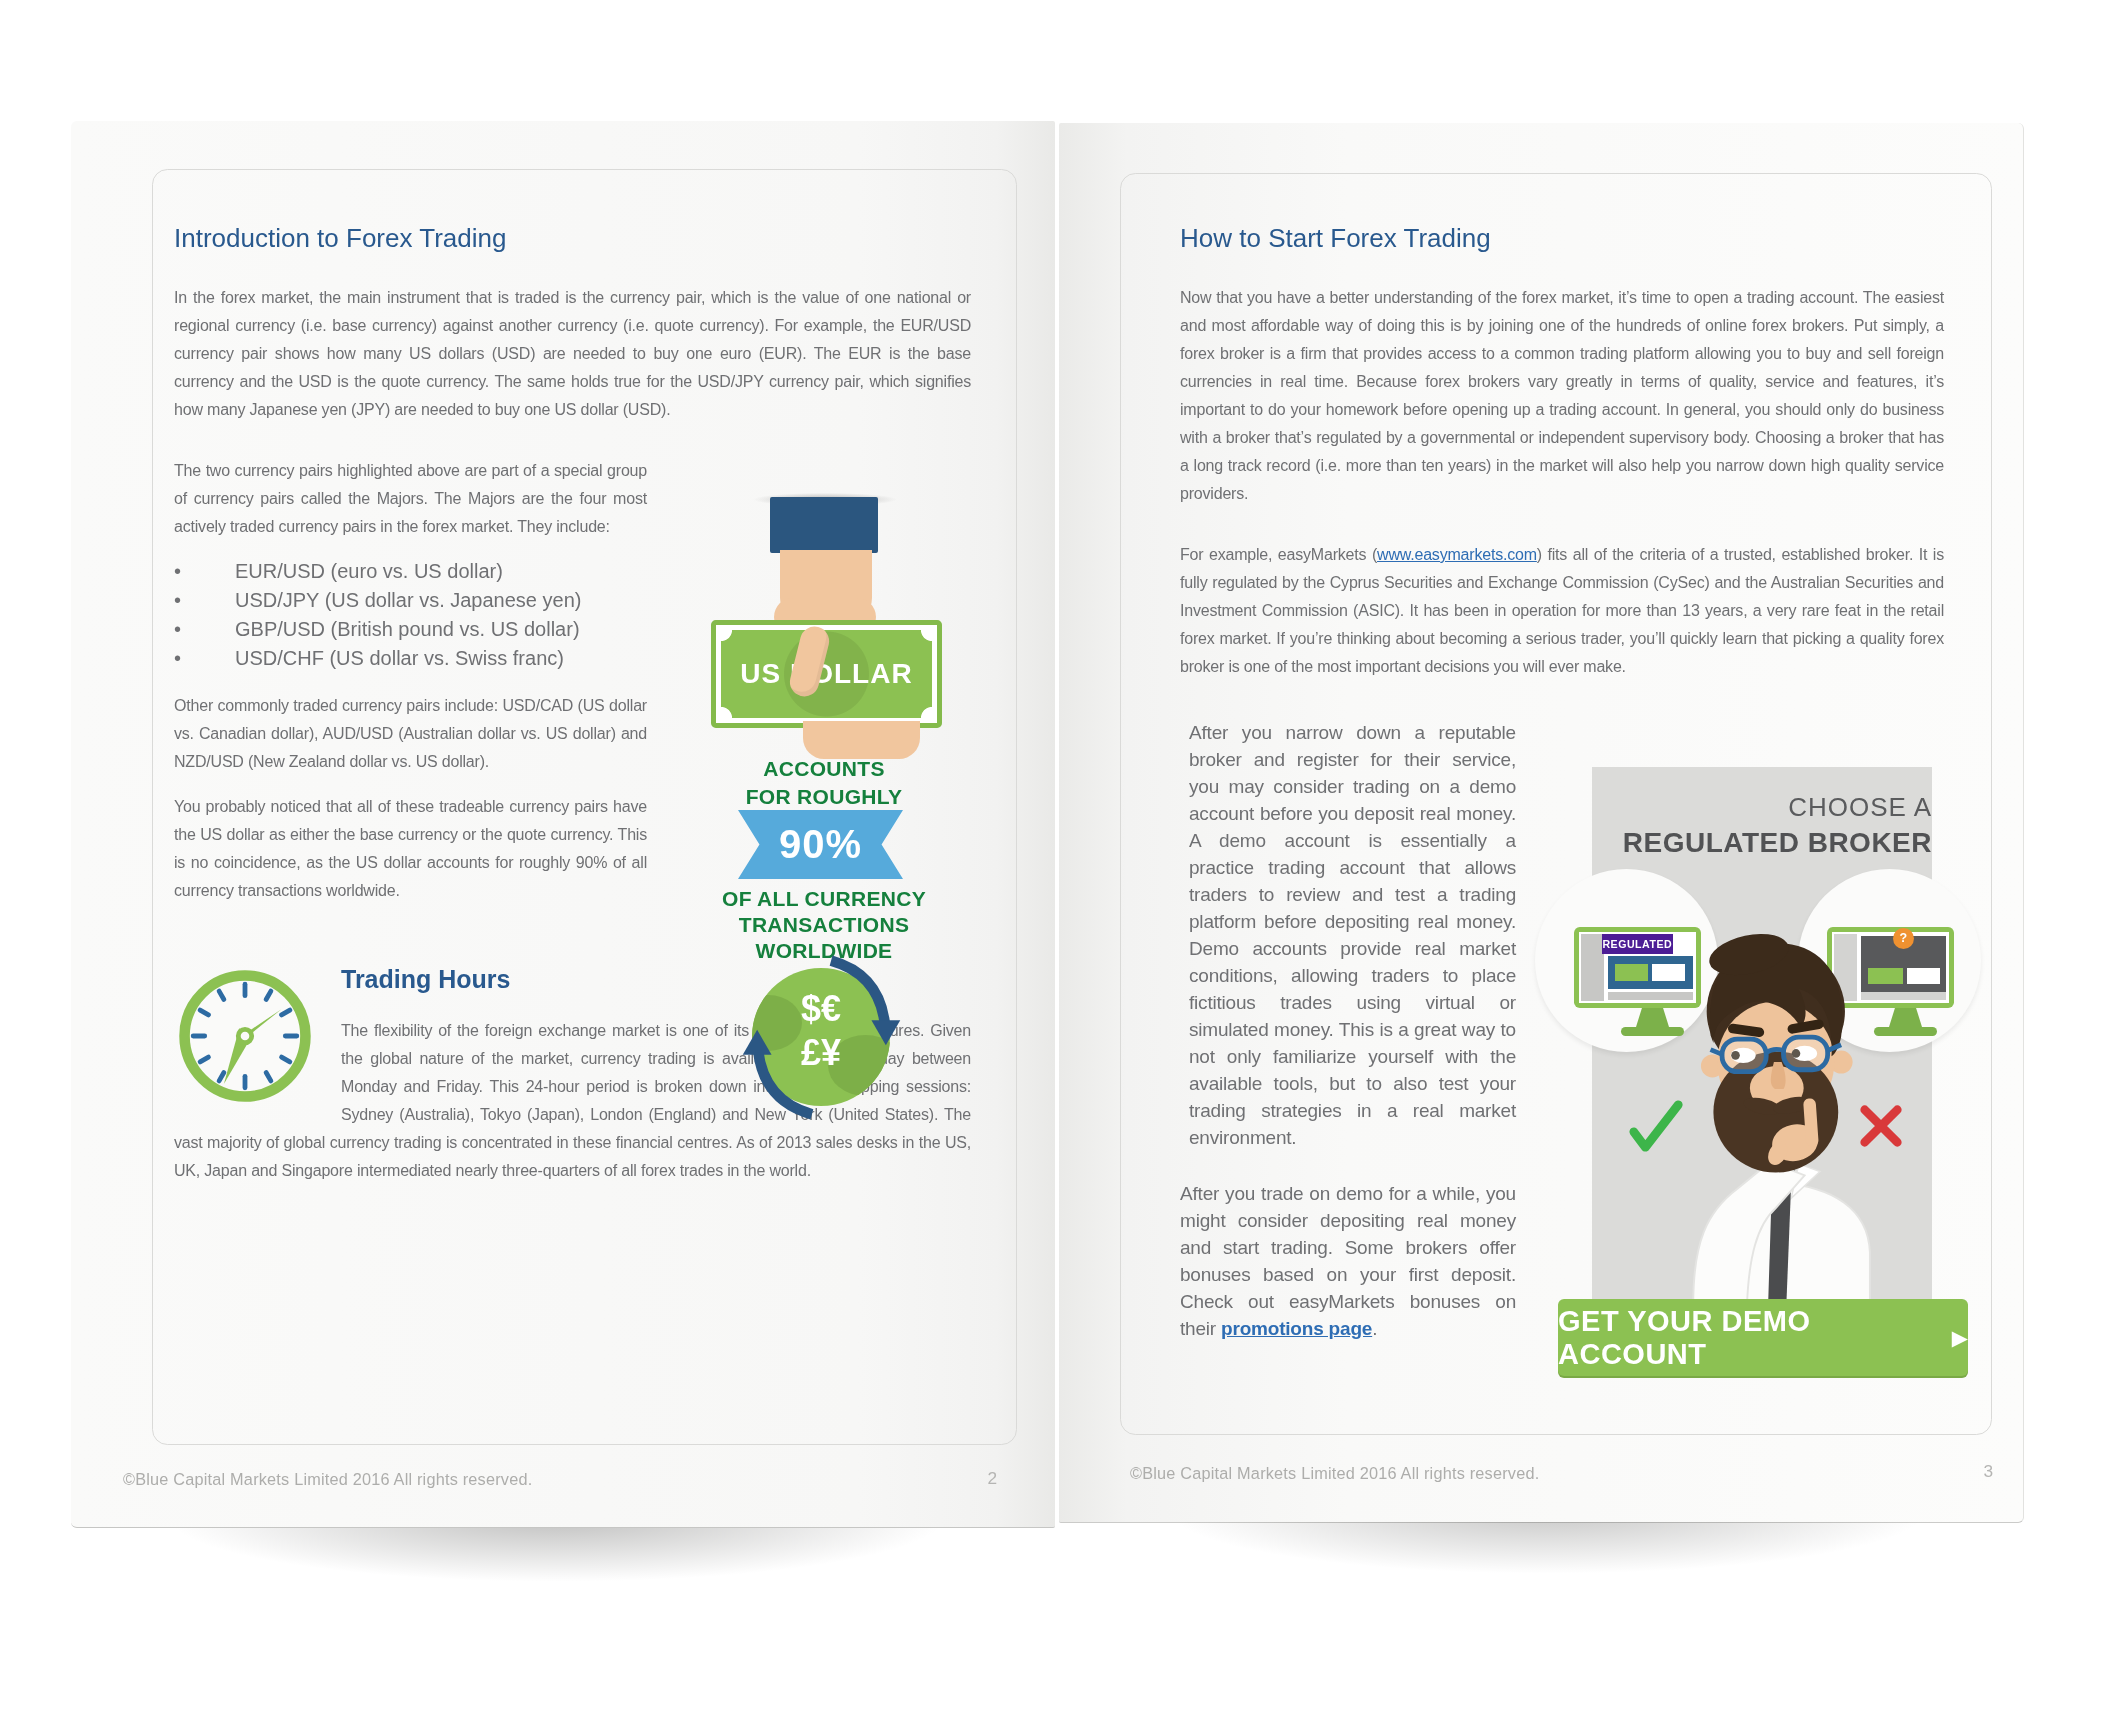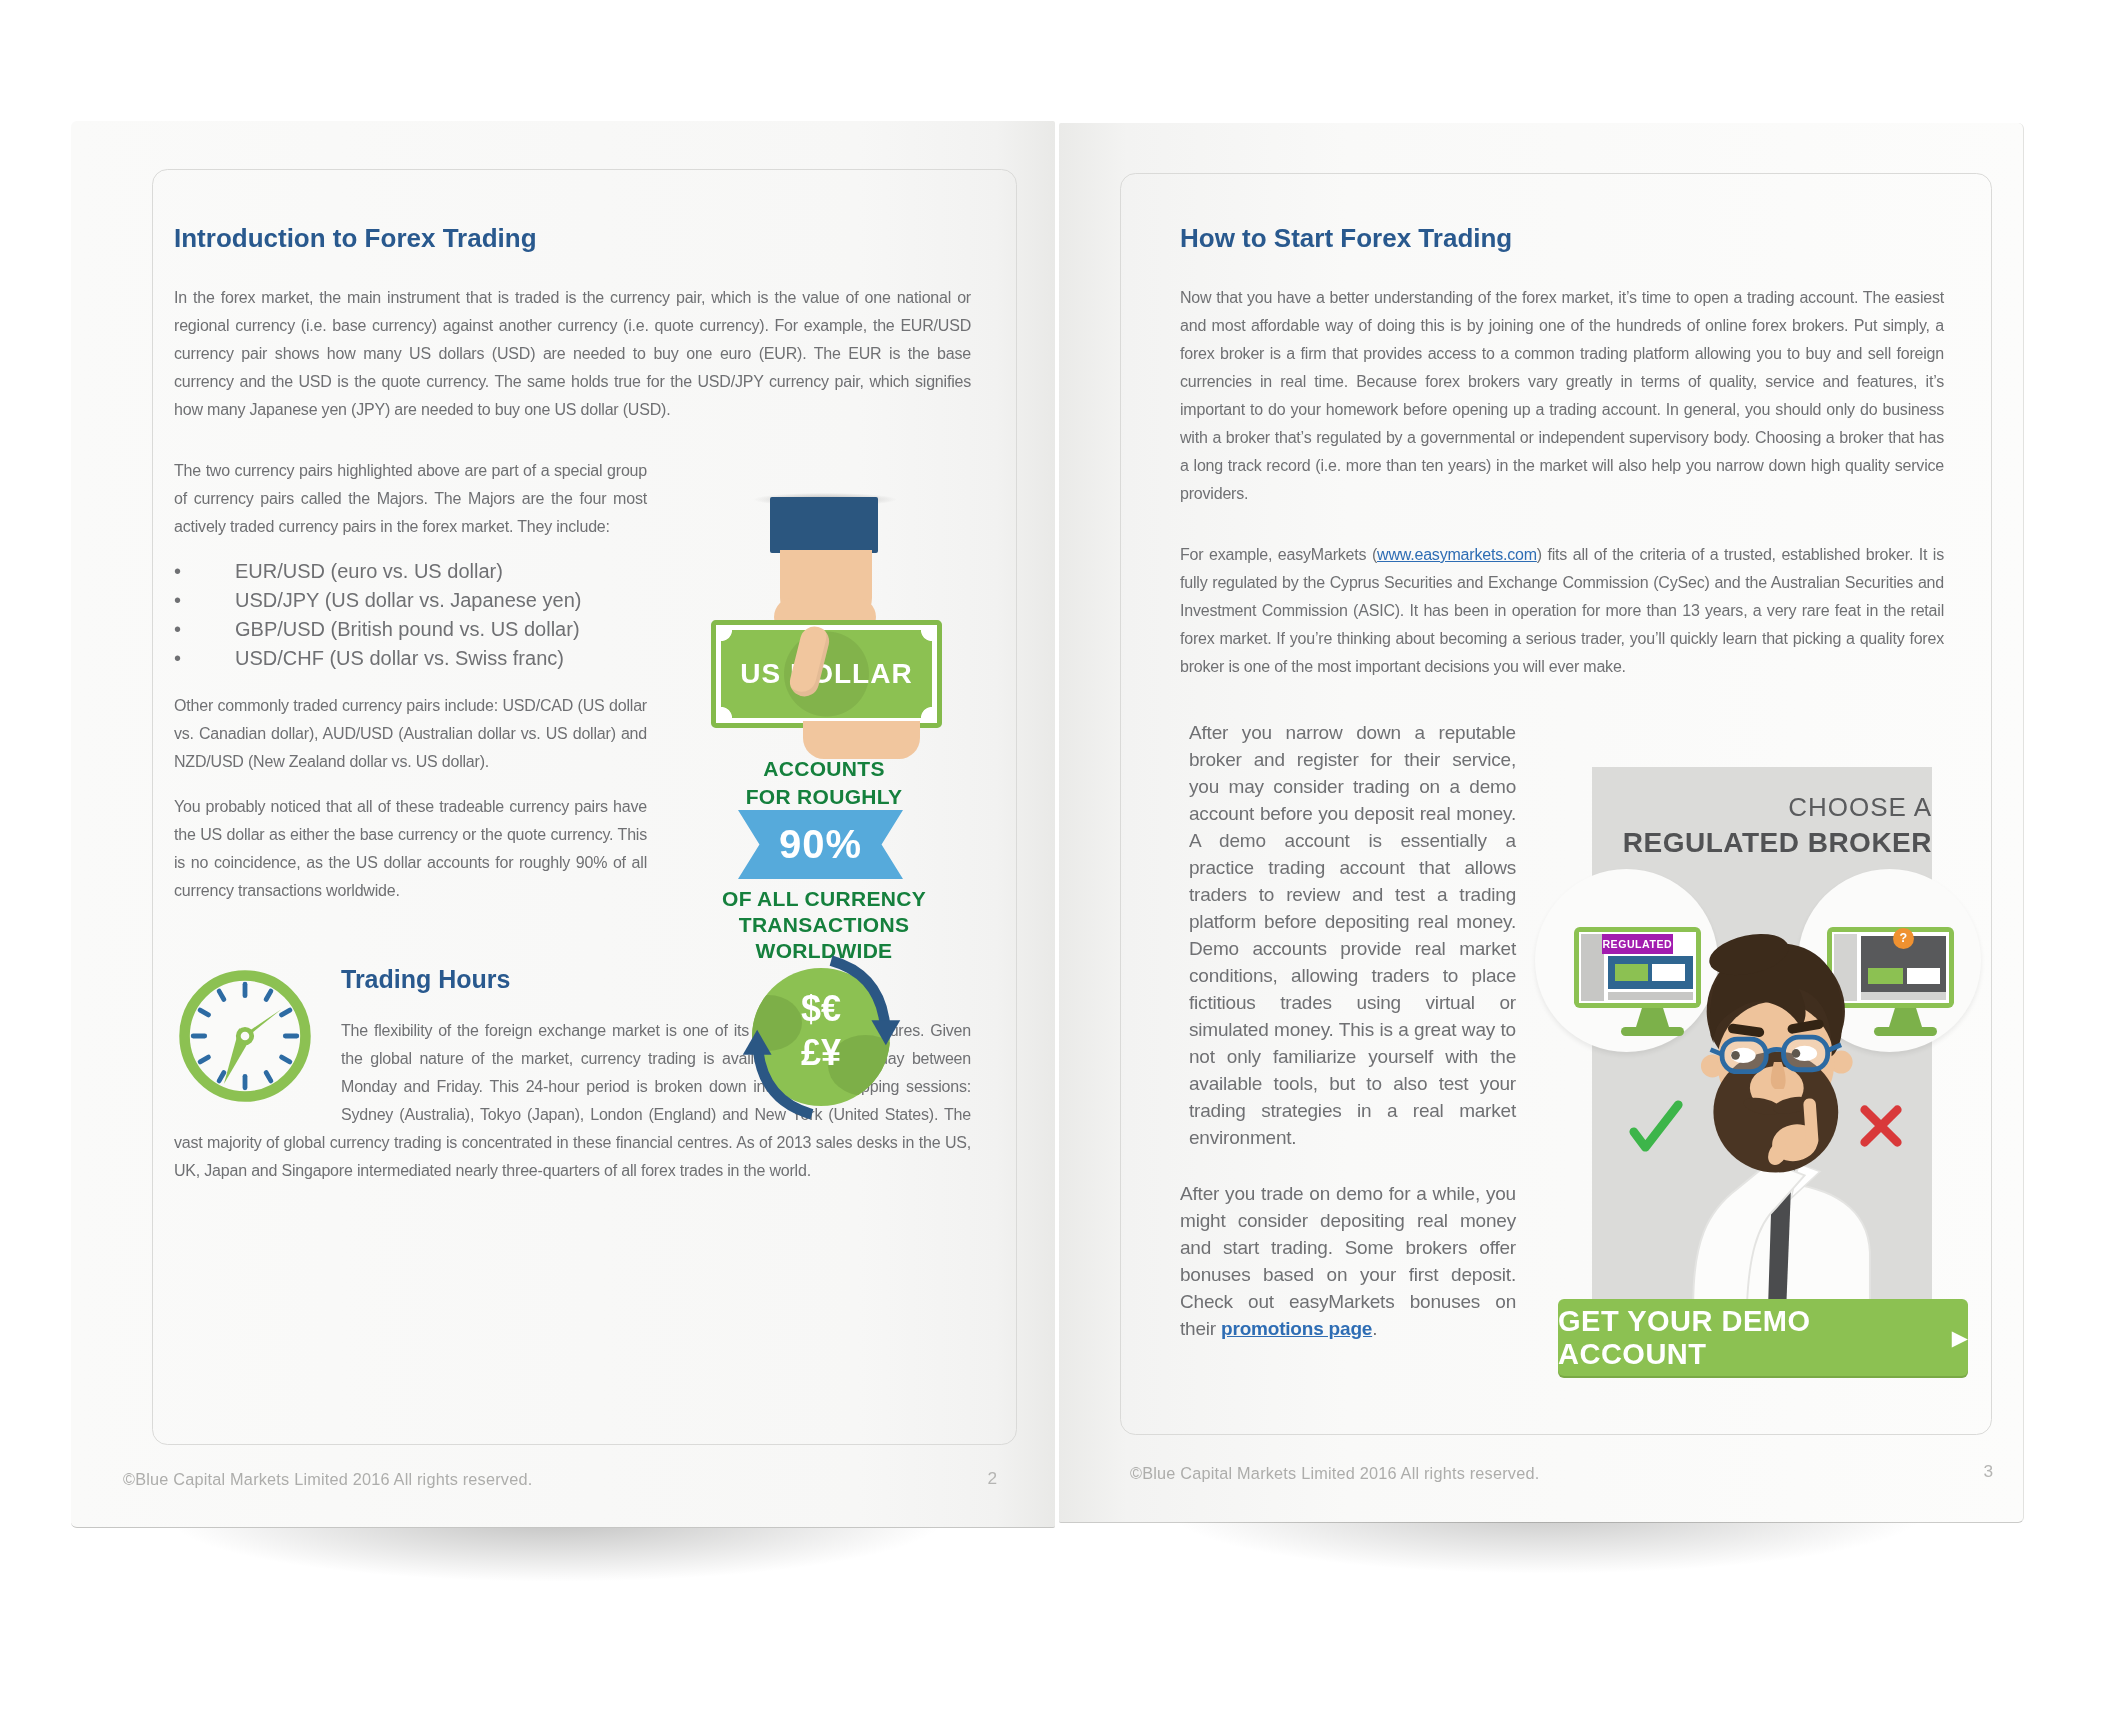--- a/index.html
+++ b/index.html
@@ -15,21 +15,21 @@
     border-radius:1.9px 5.8px 5.8px 1.9px;border-bottom:1.9px solid #cbcbc9;border-right:1px solid #e2e2e0;}
   .inset{border:1.9px solid #dadad8;border-radius:15.4px;pointer-events:none;}
   .inset-left{left:152px;top:169px;width:863px;height:1274px;}
   .inset-right{left:1120px;top:173px;width:870px;height:1260px;}
   .bshadow{pointer-events:none;}
   .bshadow-left{left:48px;top:1528px;width:1018px;height:125px;
     background:radial-gradient(ellipse 56% 75% at 50% -8%,rgba(105,105,103,.42),rgba(0,0,0,0) 68%);}
   .bshadow-right{left:1053px;top:1522px;width:990px;height:120px;
     background:radial-gradient(ellipse 56% 75% at 50% -8%,rgba(110,110,108,.38),rgba(0,0,0,0) 68%);}
   
-  .h1{font-size:26px;font-weight:bold;color:#29598e;}
+  .h1{font-size:26px;font-weight:normal;color:#29598e;}
   .body-txt,.par{font-size:16px;line-height:28px;color:#6f7073;text-align:justify;letter-spacing:-0.2px;}
   .par{margin:0 0 33px 0;}
   .footer-txt{font-size:16.3px;color:#adadab;letter-spacing:0.2px;}
   .lnk{color:#2e6db4;text-decoration:underline;cursor:pointer;}
   
   .lp-flow{left:174px;top:284px;width:797px;}
   .lp-col{width:473px;}
   .lp-col p{margin:0 0 16.3px 0;}
   ul.majors{list-style:none;margin:5.8px 0 19px 0;padding:0;}
   ul.majors li{font-size:20px;line-height:29px;color:#6f7073;display:flex;}
@@ -79,21 +79,21 @@
   .illus-t1{font-size:26px;color:#5a5b5d;letter-spacing:1px;}
   .illus-t2{font-size:28px;font-weight:bold;color:#515254;letter-spacing:0.5px;margin-top:3.8px;}
   .big-circle{width:183px;height:183px;border-radius:50%;background:#fbfbfa;box-shadow:0 2.9px 5.8px rgba(0,0,0,.07);}
   .circ-left{left:1535px;top:869px;}
   .circ-right{left:1798px;top:869px;}
   .monitor-frame{width:127px;height:81px;background:#8cc152;border-radius:5.8px;padding:4.8px;box-sizing:border-box;}
   .mon-left{left:1574px;top:927px;}
   .mon-right{left:1827px;top:927px;}
   .screen{position:relative;width:100%;height:100%;background:#ffffff;overflow:visible;}
   .scr-side{position:absolute;left:1.9px;top:1.9px;width:23px;height:67px;background:#c7c7c5;}
-  .badge-reg{position:absolute;left:23px;top:1.9px;width:71px;height:20px;background:#a21caf;
+  .badge-reg{position:absolute;left:23px;top:1.9px;width:71px;height:20px;background:#4c1d95;
     color:#fff;font-size:10.6px;font-weight:bold;text-align:center;line-height:20px;letter-spacing:0.5px;}
   .blue-panel{position:absolute;left:29px;top:24px;width:85px;height:33px;background:#2f6691;}
   .dark-panel{position:absolute;left:29px;top:3.8px;width:85px;height:56px;background:#58595b;}
   .btn-green{position:absolute;left:7.7px;top:8.6px;width:33px;height:16.3px;background:#8cc152;}
   .btn-white{position:absolute;left:44px;top:8.6px;width:33px;height:16.3px;background:#ffffff;}
   .btn-green2{position:absolute;left:7.7px;top:32px;width:35px;height:16.3px;background:#8cc152;}
   .btn-white2{position:absolute;left:46px;top:32px;width:33px;height:16.3px;background:#ffffff;}
   .scr-bottom{position:absolute;left:29px;bottom:2.9px;width:85px;height:8.6px;background:#c7c7c5;}
   .q-badge{position:absolute;left:32px;top:-7.7px;width:21px;height:21px;border-radius:50%;background:#ef9130;
     color:#fff;font-size:12.5px;font-weight:bold;text-align:center;line-height:21px;}

